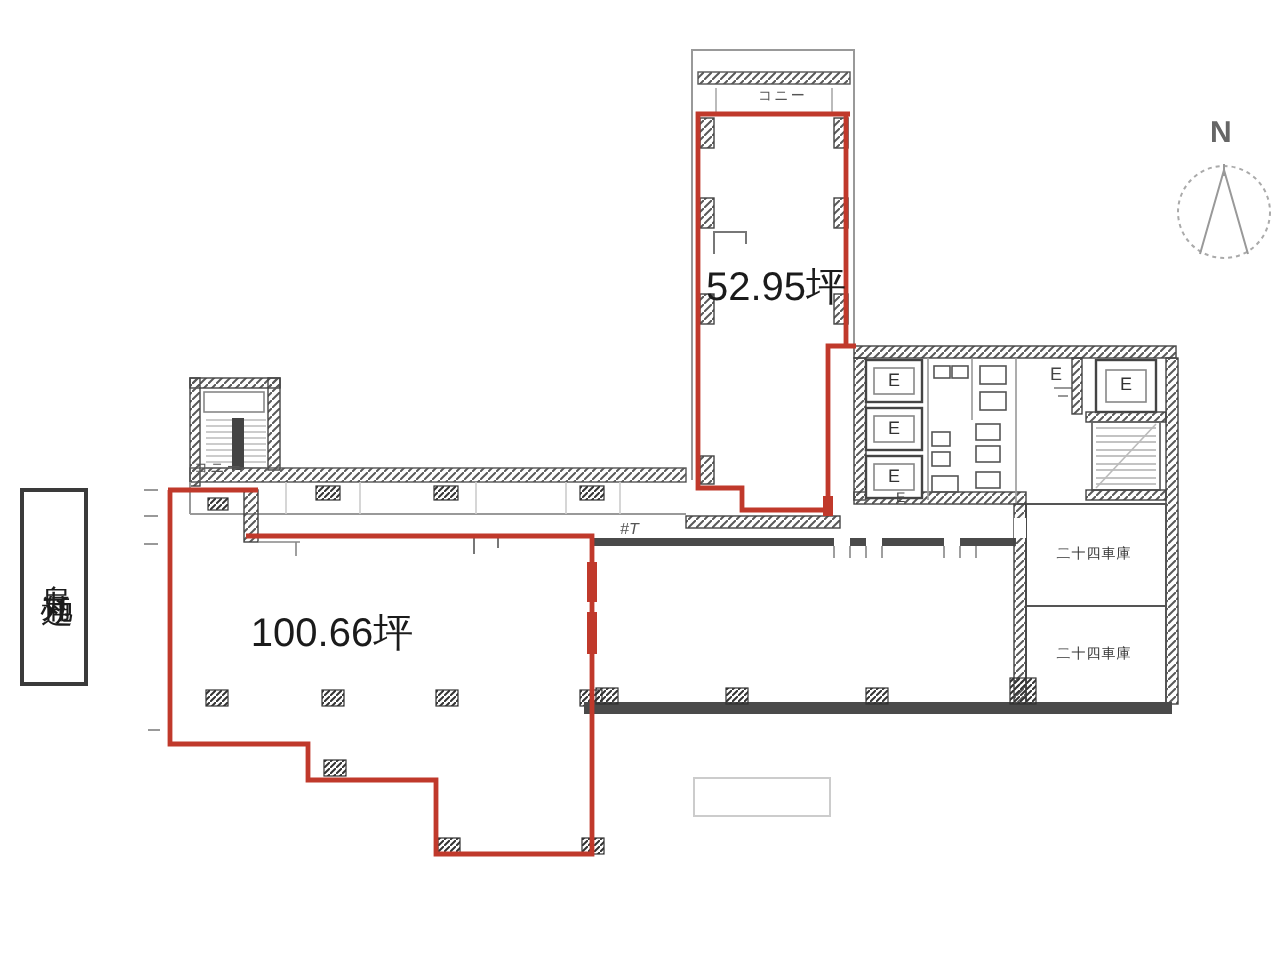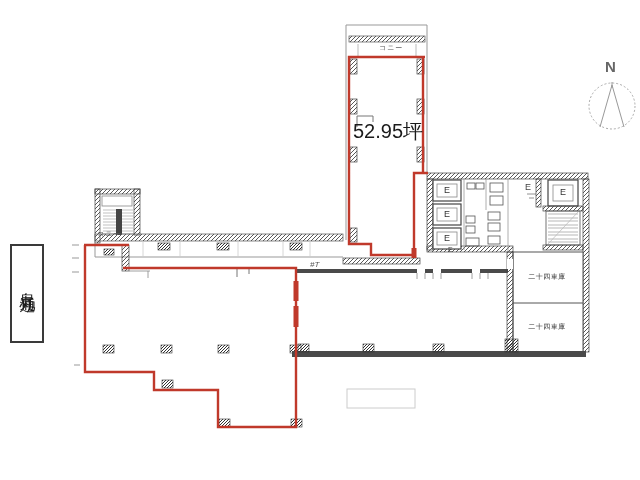--- a/index.html
+++ b/index.html
@@ -175,22 +175,23 @@
     <path d="M85,245 V372 H154 V390 H218 V427 H296 V268 H123"></path>
     <path d="M296,281 V301 M296,306 V327" stroke-width="5"></path>
     <path d="M414,248 V258" stroke-width="5"></path>
   </g>
 </svg>
 
 <div class="street-box">
   <span>烏丸通り</span>
 </div>
 
-<div class="lbl area-label" style="left:340px;top:118px;width:96px;">52.95坪</div>
-
+<div class="lbl area-label" style="left:340px;top:130px;width:96px;">52.95坪</div>
+
+<div class="lbl area-label" style="left:114px;top:303px;width:104px;">100.66坪</div>
 
 <div class="lbl tiny" style="left:379px;top:43px;">コニー</div>
 
 <div class="lbl tiny" style="left:97px;top:229px;">コニー</div>
 
 <div class="lbl e-label" style="left:440px;top:185px;width:14px;">E</div>
 <div class="lbl e-label" style="left:440px;top:209px;width:14px;">E</div>
 <div class="lbl e-label" style="left:440px;top:233px;width:14px;">E</div>
 <div class="lbl e-small" style="left:448px;top:246px;">E</div>
 <div class="lbl e-small" style="left:525px;top:182px;font-size:9px;">E</div>

